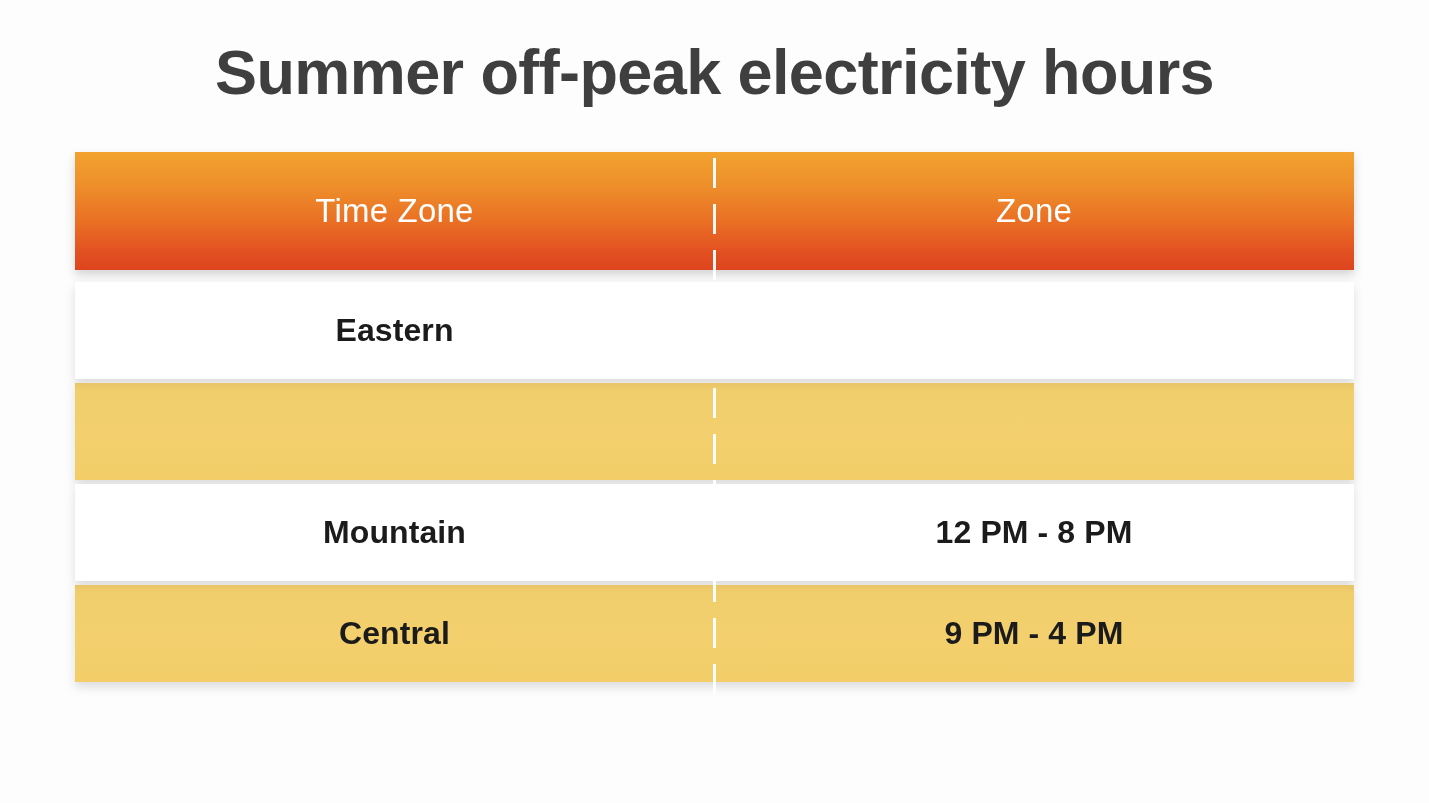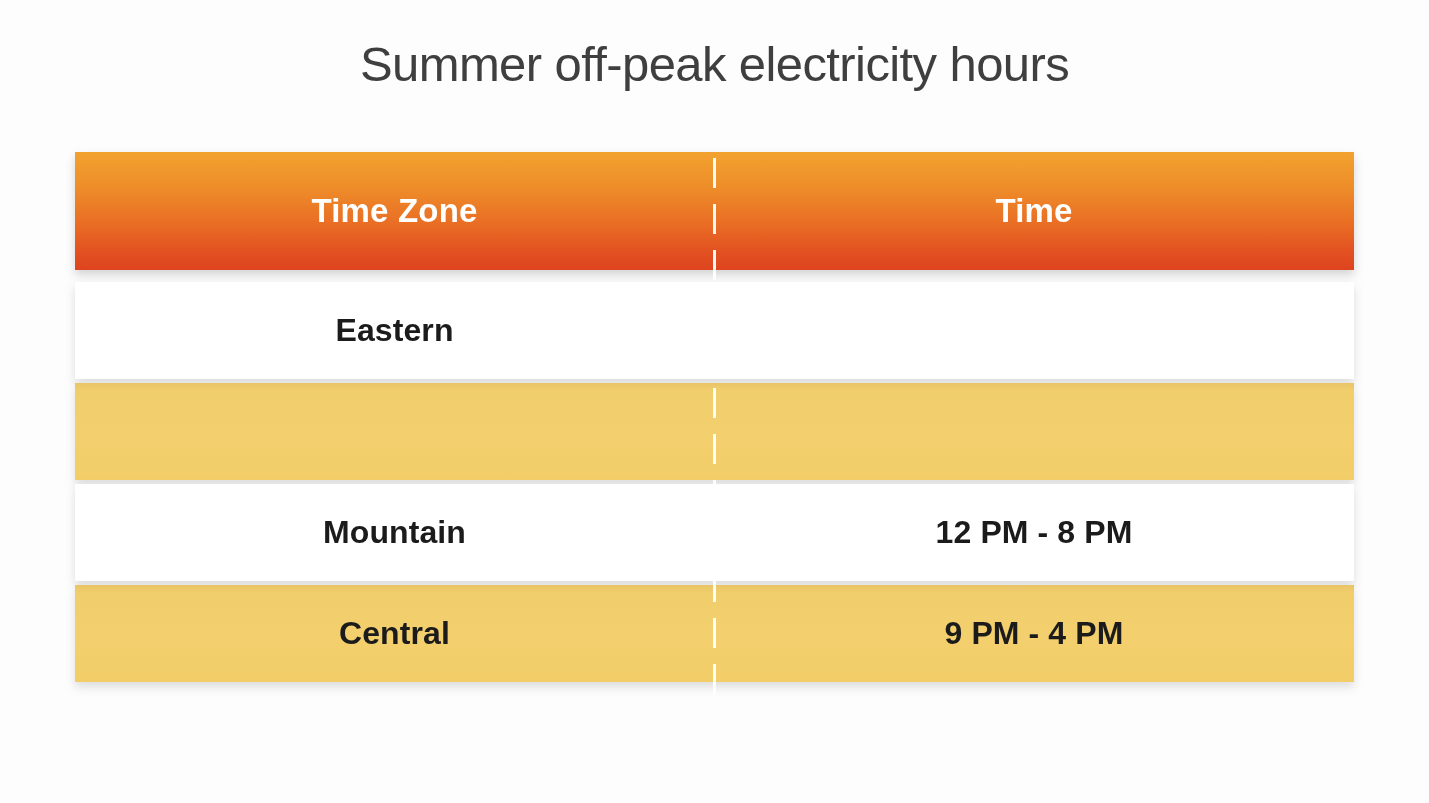--- a/index.html
+++ b/index.html
@@ -22,22 +22,22 @@
     background: #fdfdfd;
   }
 
   
   .title {
     position: absolute;
     left: 0;
     top: 38px;
     width: 1429px;
     text-align: center;
-    font-size: 49px;
-    font-weight: 400;
+    font-size: 63px;
+    font-weight: 700;
     color: #3f3f3f;
     letter-spacing: -0.6px;
     line-height: 1.1;
     white-space: nowrap;
   }
 
   
   .table {
     position: absolute;
     left: 75px;
@@ -88,21 +88,21 @@
     height: 100%;
     box-sizing: border-box;
   }
 
   .cell-zone { width: 639px; }
   .cell-hours { width: 640px; }
 
   .header-row .cell {
     color: #ffffff;
     font-size: 33px;
-    font-weight: 700;
+    font-weight: 400;
     letter-spacing: 0.2px;
   }
 
   .data-row .cell {
     color: #1b1b1b;
     font-size: 32px;
     font-weight: 700;
     letter-spacing: 0.1px;
   }
 
@@ -127,21 +127,21 @@
 <body>
 
 <div class="slide">
 
   <div class="title">Summer off-peak electricity hours</div>
 
   <div class="table">
 
     <div class="row header-row">
       <div class="cell cell-zone">Time Zone</div>
-      <div class="cell cell-hours">Time</div>
+      <div class="cell cell-hours">Zone</div>
     </div>
 
     <div class="row data-row row-white">
       <div class="cell cell-zone">Eastern</div>
     </div>
 
     <div class="row data-row row-gold">
     </div>
 
     <div class="row data-row row-white">

